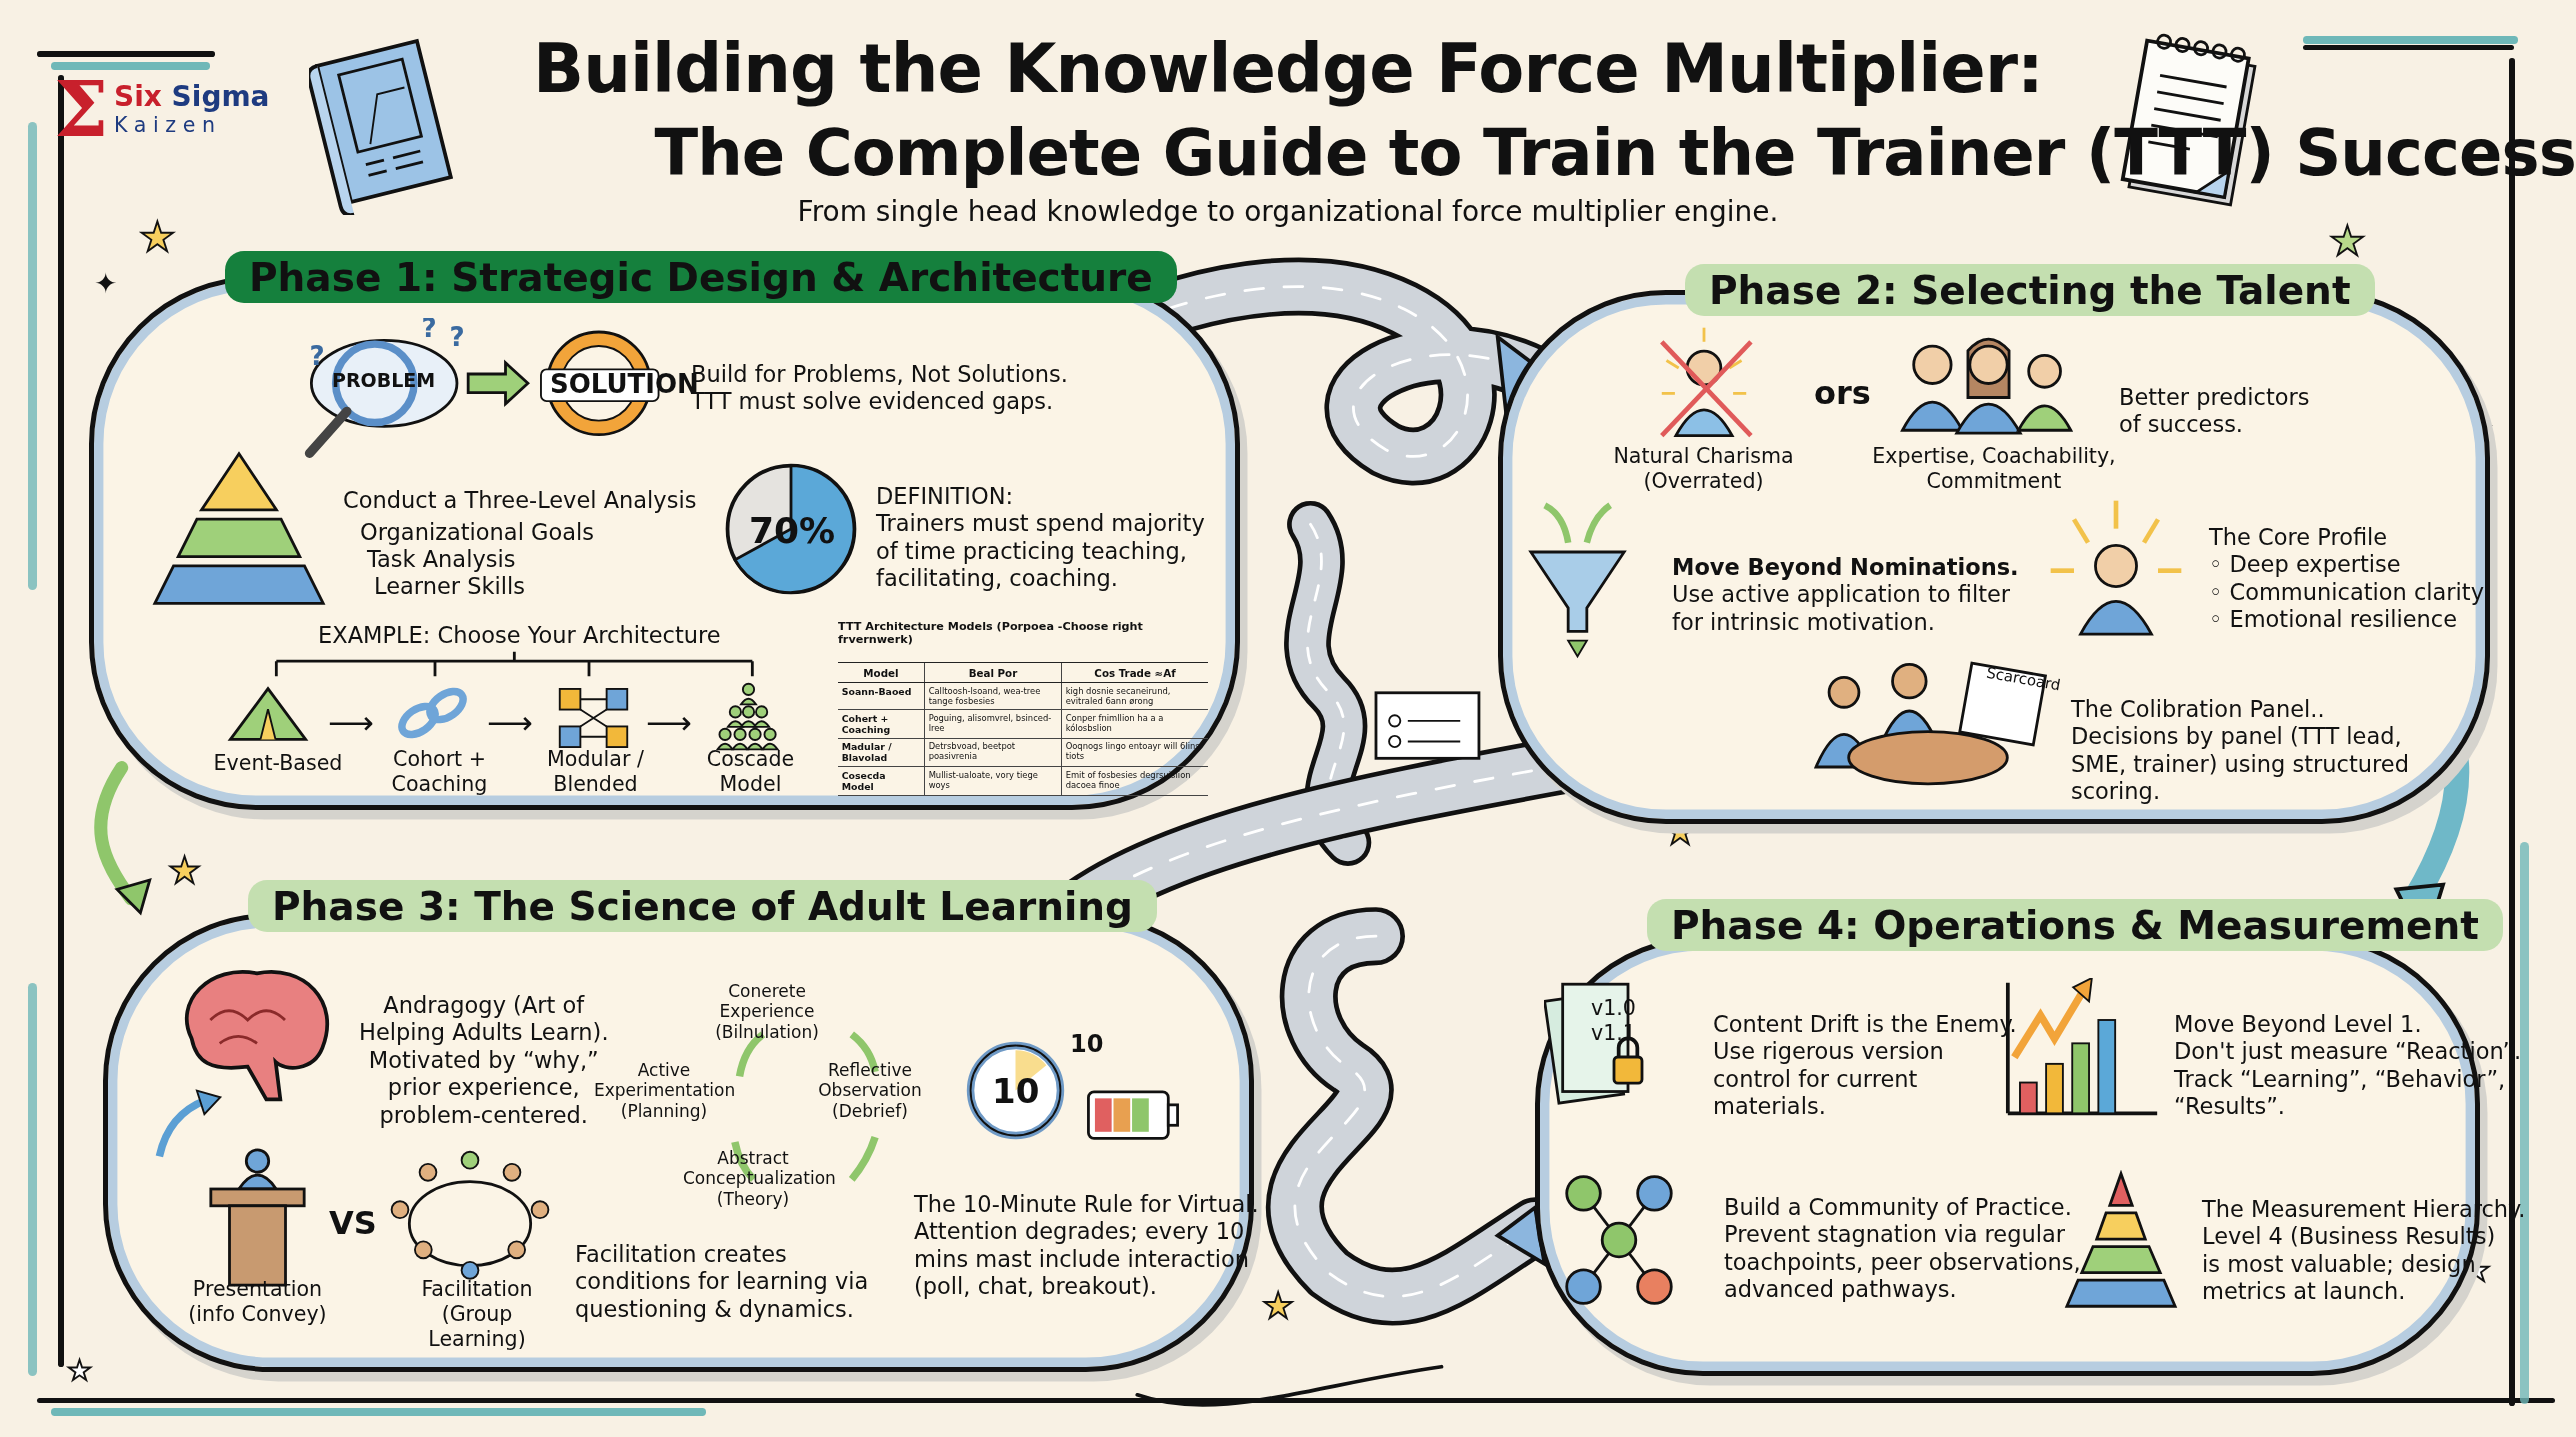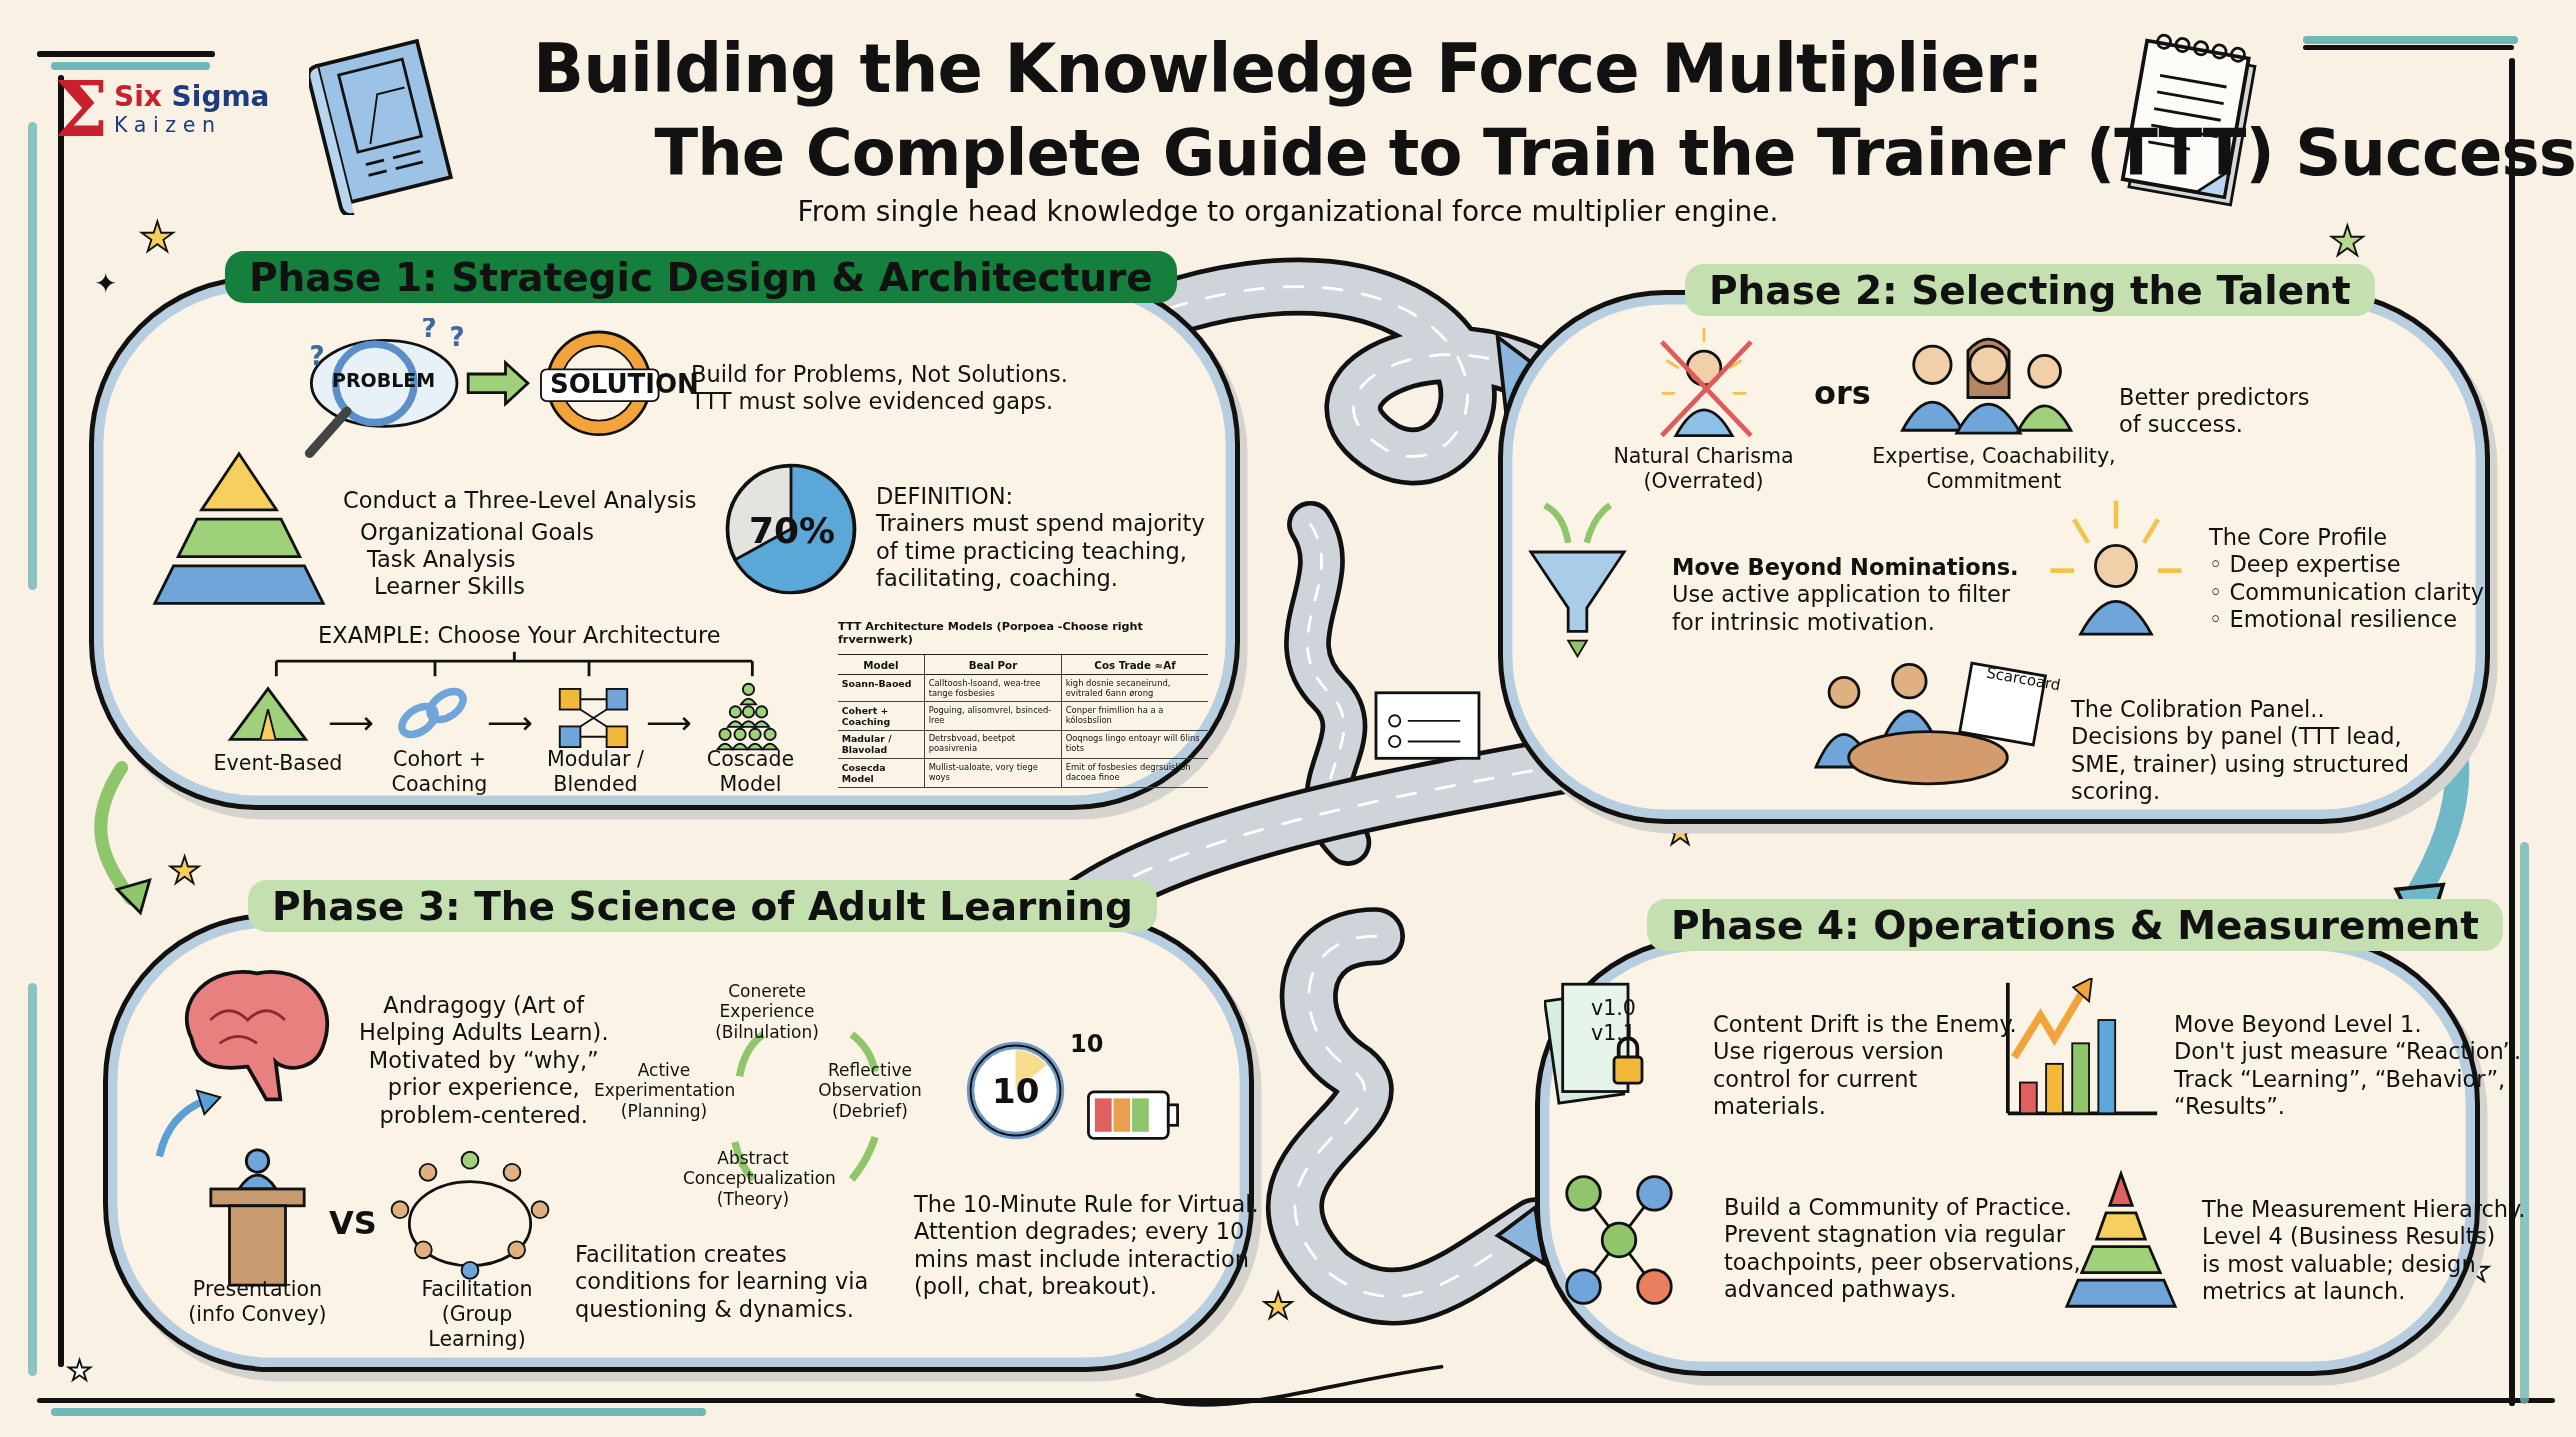--- a/index.html
+++ b/index.html
@@ -56,21 +56,21 @@
 
   .txt { position: absolute; font-size: 22.5px; line-height: 1.22; }
   .txt-sm { position: absolute; font-size: 20.6px; line-height: 1.22; text-align: center; }
   .txt-xs { position: absolute; font-size: 17px; line-height: 1.2; text-align: center; }
 
   
   .road { position: absolute; }
 
   
   .arch-table { position: absolute; left: 838px; top: 620px; width: 370px; font-size: 9.4px; border-collapse: collapse; }
-  .arch-table caption { font-size: 11.2px; font-weight: bold; text-align: left; padding-bottom: 8px; border-bottom: 1.9px solid #222; }
+  .arch-table caption { font-size: 11.2px; font-weight: bold; text-align: left; padding-bottom: 16px; border-bottom: 1.9px solid #222; }
   .arch-table th { font-size: 10.3px; padding: 3.7px; border-bottom: 1.9px solid #222; border-right: 0.9px solid #444; }
   .arch-table td { font-size: 8.4px; padding: 2.8px 3.7px; border-bottom: 0.9px solid #444; border-right: 0.9px solid #444; vertical-align: top; }
   .arch-table td:first-child { font-weight: bold; font-size: 9.4px; }
   .arch-table th:last-child, .arch-table td:last-child { border-right: none; }
 
   .icon { position: absolute; }
   .star { position: absolute; font-size: 41px; line-height: 1; }
 </style>
 </head>
 <body>

